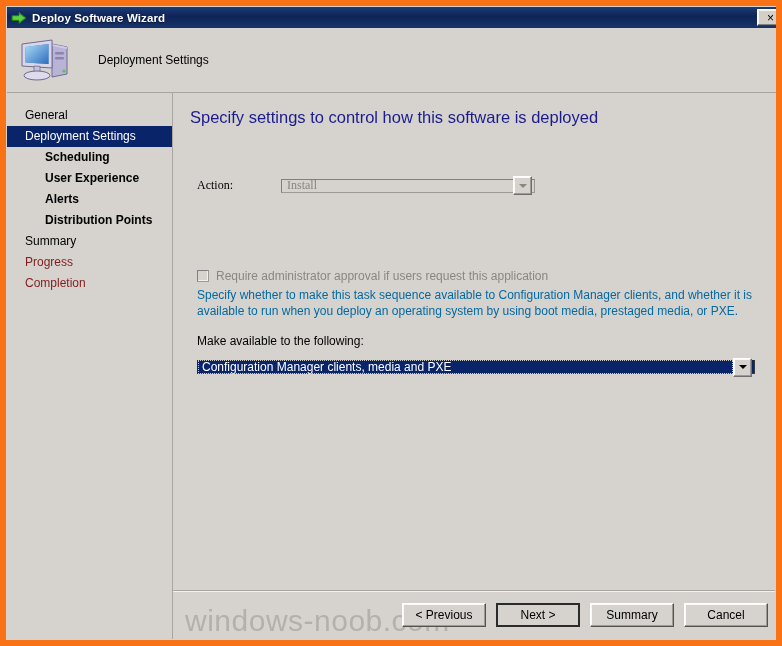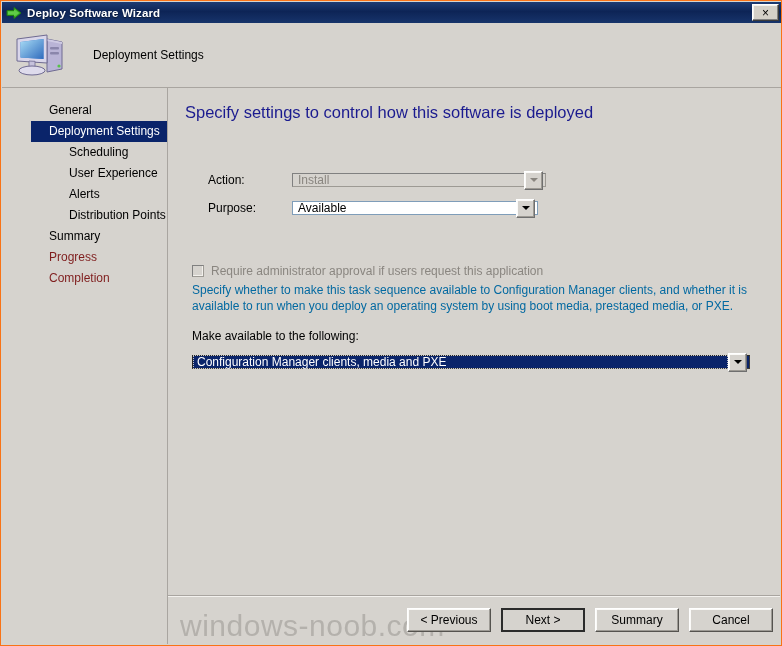--- a/index.html
+++ b/index.html
@@ -12,21 +12,21 @@
     font-family: "Liberation Sans", sans-serif;
     -webkit-font-smoothing: none;
   }
 
   .window {
     position: relative;
     width: 782px;
     height: 646px;
     box-sizing: border-box;
     background: #d6d3ce;
-    border: 1px solid #f97316;
+    border: 6px solid #f97316;
     overflow: hidden;
   }
 
   
   .titlebar {
     position: absolute;
     left: 1px; top: 1px;
     width: 780px;
     height: 21px;
     background: linear-gradient(to bottom, #1c3b73 0%, #0d2456 45%, #17346b 100%);
@@ -104,40 +104,39 @@
   
   .nav {
     position: absolute;
     left: 1px;
     top: 87px;
     width: 165px;
     bottom: 1px;
     background: #d6d3ce;
     box-sizing: border-box;
     padding-top: 12px;
-    padding-left: 29px;
   }
   .nav-divider {
     position: absolute;
     left: 166px;
     top: 87px;
     bottom: 1px;
     width: 1px;
     background: #a9a5a0;
   }
   .nav-item {
     height: 21px;
     line-height: 21px;
     font-size: 12px;
     color: #000000;
     padding-left: 18px;
     white-space: nowrap;
     cursor: default;
   }
-  .nav-item.indent { padding-left: 38px; }
+  .nav-item.indent { padding-left: 38px; font-weight: bold; }
   .nav-item.selected {
     background: #0a246a;
     color: #ffffff;
   }
   .nav-item.disabled { color: #7f1d1d; }
 
   
   .content {
     position: absolute;
     left: 167px;
@@ -151,23 +150,24 @@
     position: absolute;
     left: 17px;
     top: 15px;
     font-size: 16.5px;
     color: #1b1b8f;
     white-space: nowrap;
   }
 
   .form-row {
     position: absolute;
-    left: 40px;
-    display: flex;
-    align-items: center;
+    left: 24px;
+    display: flex;
+    align-items: center;
+    font-family: Liberation Serif, serif;
   }
   .form-row.action  { top: 85px; }
   .form-row.purpose { top: 113px; }
   .field-label {
     width: 84px;
     font-size: 12px;
     color: #000000;
     flex: none;
   }
 
@@ -399,29 +399,20 @@
     <div class="form-row action">
       <span class="field-label">Action:</span>
       <div class="combo disabled" id="action-combo">
         <span class="combo-value">Install</span>
         <span class="combo-arrow">
             <i class="arrow-glyph"></i>
           </span>
       </div>
     </div>
 
-    <div class="form-row purpose">
-      <span class="field-label">Purpose:</span>
-      <div class="combo" id="purpose-combo">
-        <span class="combo-value">Available</span>
-        <span class="combo-arrow">
-            <i class="arrow-glyph"></i>
-          </span>
-      </div>
-    </div>
 
     <div class="checkbox-row">
       <span class="checkbox"></span>
       <span class="checkbox-label">Require administrator approval if users request this application</span>
     </div>
 
     <div class="description">Specify whether to make this task sequence available to Configuration Manager clients, and whether it is available to run when you deploy an operating system by using boot media, prestaged media, or PXE.</div>
 
     <div class="section-label">Make available to the following:</div>
     <div class="available-combo-wrap">

